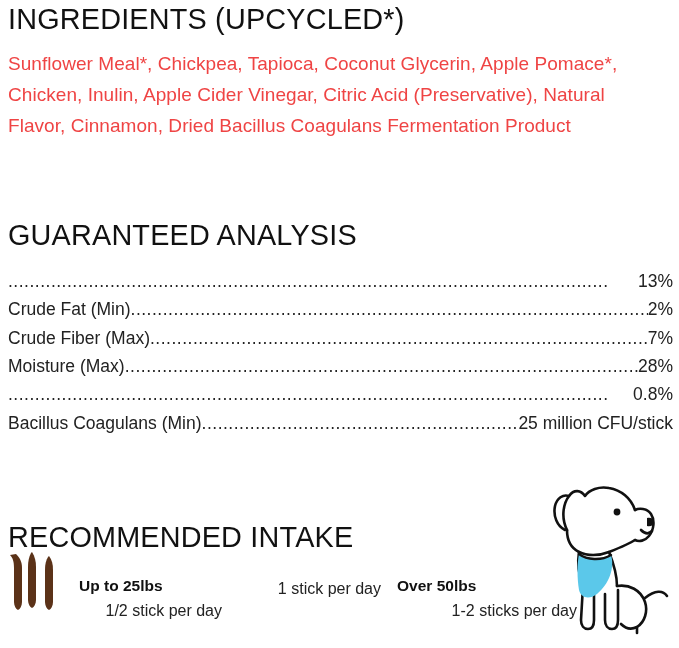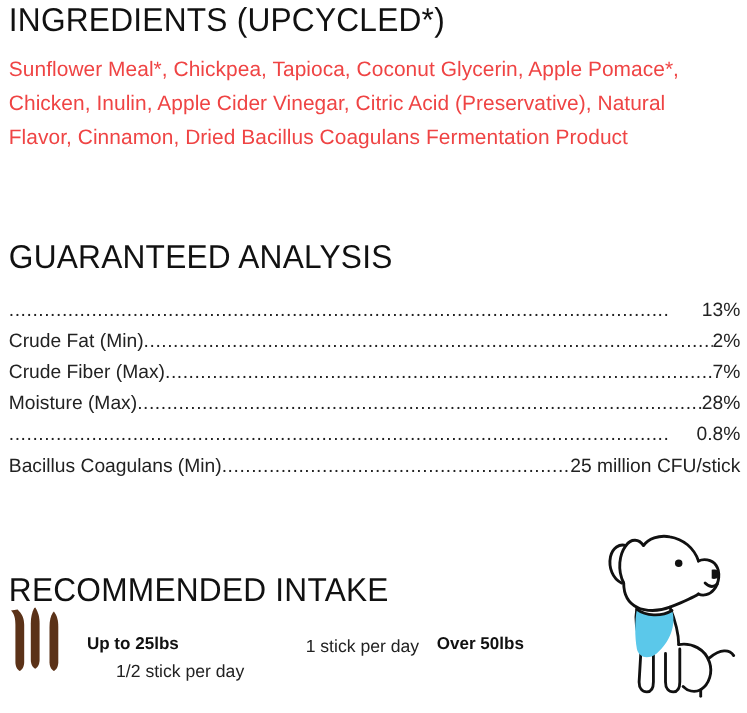--- a/index.html
+++ b/index.html
@@ -186,20 +186,21 @@
     <div id="intake-columns">
       <div class="intake-col">
         <div class="intake-weight">Up to 25lbs</div>
         <div class="intake-dose">1/2 stick per day</div>
       </div>
       <div class="intake-col">
         <div class="intake-dose">1 stick per day</div>
       </div>
       <div class="intake-col">
         <div class="intake-weight">Over 50lbs</div>
+        <div class="intake-dose">1-2 sticks per day</div>
       </div>
     </div>
   </section>
 
   <div id="sticks-icon">
     <svg viewBox="0 0 56 64" width="56" height="64" aria-hidden="true">
       <g fill="#5b3218">
         <path d="M8 2 C12 6, 14 10, 14 16 L14 50 C14 54, 12 57, 10 58 C8 57, 6 54, 6 50 L6 16 C6 10, 5 6, 2 3 Z"></path>
         <path d="M24 0 C27 5, 28 9, 28 15 L28 48 C28 52, 26 55, 24 56 C22 55, 20 52, 20 48 L20 15 C20 9, 21 5, 23 1 Z"></path>
         <path d="M41 4 C44 8, 45 12, 45 18 L45 50 C45 54, 43 57, 41 58 C39 57, 37 54, 37 50 L37 18 C37 12, 38 8, 40 5 Z"></path>

